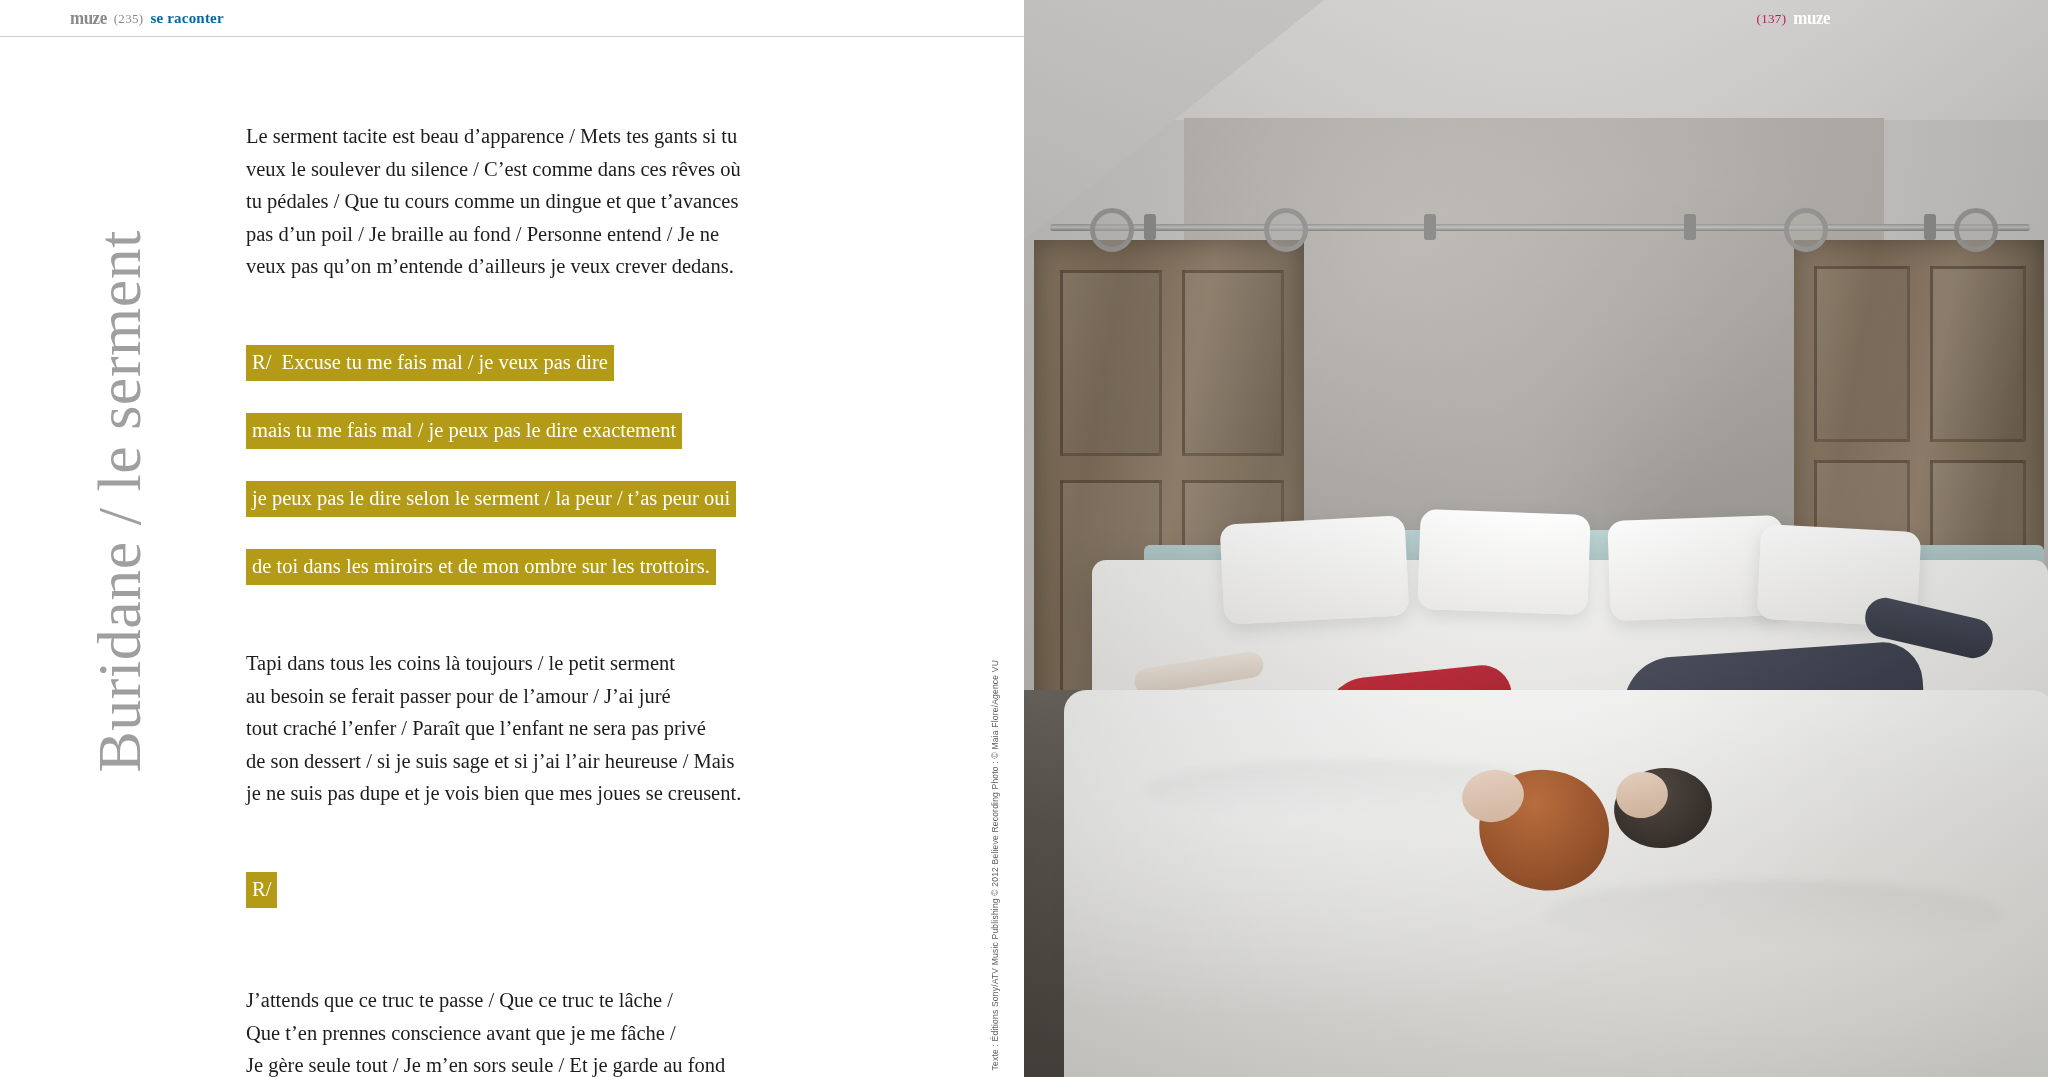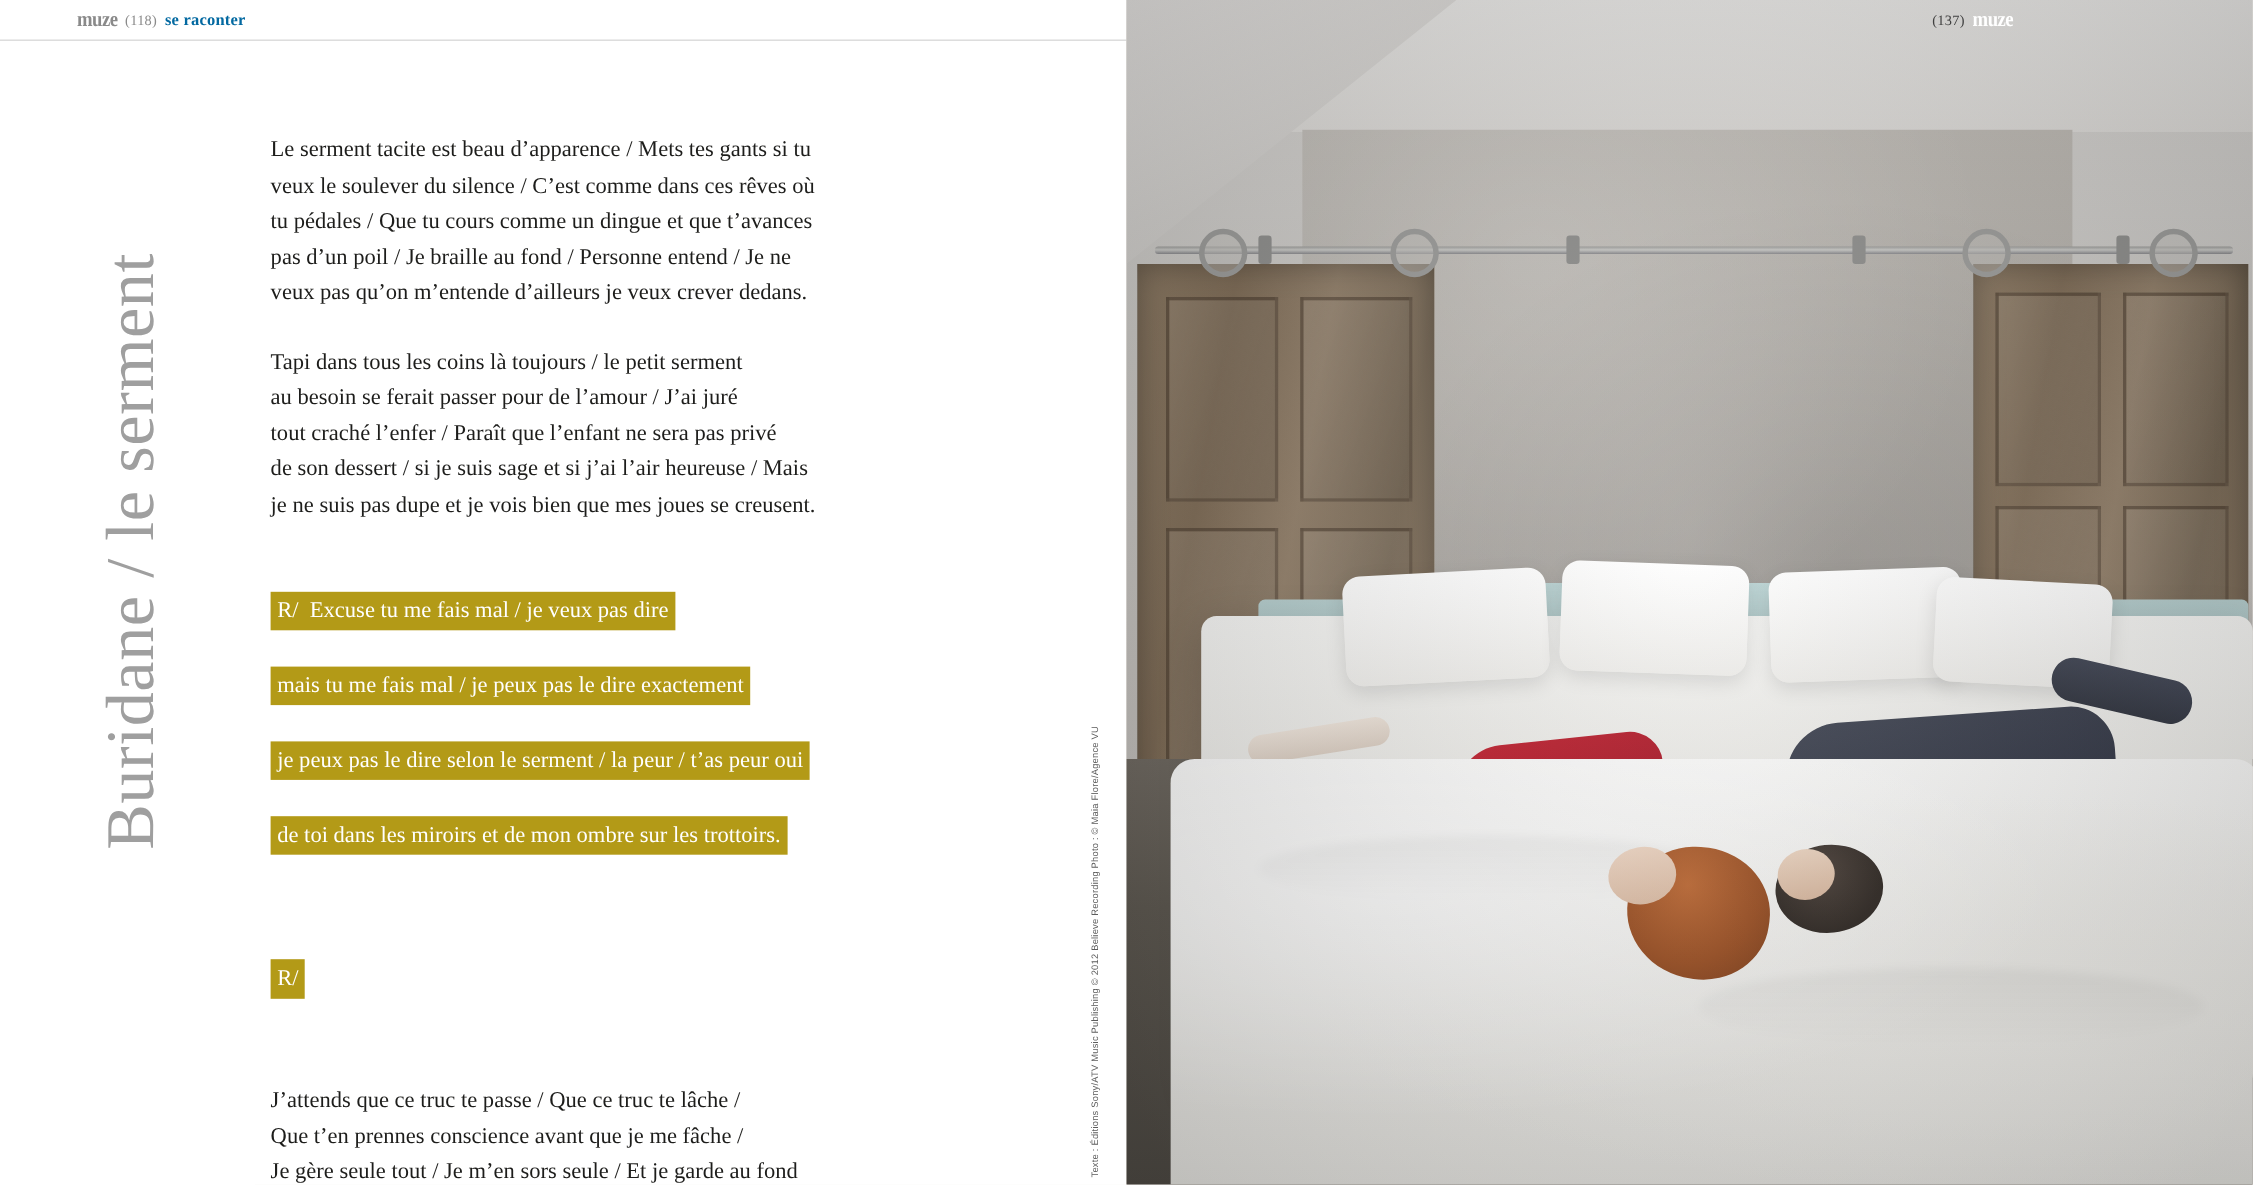--- a/index.html
+++ b/index.html
@@ -68,21 +68,21 @@
   }
   .muze-logo.white {
     color: #ffffff;
   }
   .folio {
     font-family: "Liberation Serif", serif;
     font-size: 13px;
     color: #8a8a8a;
     letter-spacing: 0.3px;
   }
-  .folio.white { color: #404040; }
+  .folio.white { color: #be185d; }
   .rubric {
     font-family: "Liberation Serif", serif;
     font-weight: bold;
     font-size: 15px;
     color: #0369a1;
     letter-spacing: 0.2px;
   }
 
   
   .vertical-title {
@@ -347,46 +347,46 @@
 </head>
 <body>
 
 <div class="spread">
 
   <div class="header-rule"></div>
   <div class="header-rule-right"></div>
 
   <div class="runhead-left">
     <span class="muze-logo">muze</span>
-    <span class="folio">(118)</span>
+    <span class="folio">(235)</span>
     <span class="rubric">se raconter</span>
   </div>
 
   <div class="vertical-title">Buridane / le serment</div>
 
   <div class="poem">
 
     <div class="stanza">Le serment tacite est beau d’apparence / Mets tes gants si tu
 veux le soulever du silence / C’est comme dans ces rêves où
 tu pédales / Que tu cours comme un dingue et que t’avances
 pas d’un poil / Je braille au fond / Personne entend / Je ne
 veux pas qu’on m’entende d’ailleurs je veux crever dedans.</div>
-
-    <div class="stanza">Tapi dans tous les coins là toujours / le petit serment
-au besoin se ferait passer pour de l’amour / J’ai juré
-tout craché l’enfer / Paraît que l’enfant ne sera pas privé
-de son dessert / si je suis sage et si j’ai l’air heureuse / Mais
-je ne suis pas dupe et je vois bien que mes joues se creusent.</div>
 
     <div class="stanza chorus">
       <div class="line">R/  Excuse tu me fais mal / je veux pas dire</div>
       <div class="line">mais tu me fais mal / je peux pas le dire exactement</div>
       <div class="line">je peux pas le dire selon le serment / la peur / t’as peur oui</div>
       <div class="line">de toi dans les miroirs et de mon ombre sur les trottoirs.</div>
     </div>
+
+    <div class="stanza">Tapi dans tous les coins là toujours / le petit serment
+au besoin se ferait passer pour de l’amour / J’ai juré
+tout craché l’enfer / Paraît que l’enfant ne sera pas privé
+de son dessert / si je suis sage et si j’ai l’air heureuse / Mais
+je ne suis pas dupe et je vois bien que mes joues se creusent.</div>
 
     <div class="stanza chorus">
       <div class="line">R/</div>
     </div>
 
     <div class="gap-1"></div>
 
     <div class="stanza">J’attends que ce truc te passe / Que ce truc te lâche /
 Que t’en prennes conscience avant que je me fâche /
 Je gère seule tout / Je m’en sors seule / Et je garde au fond

